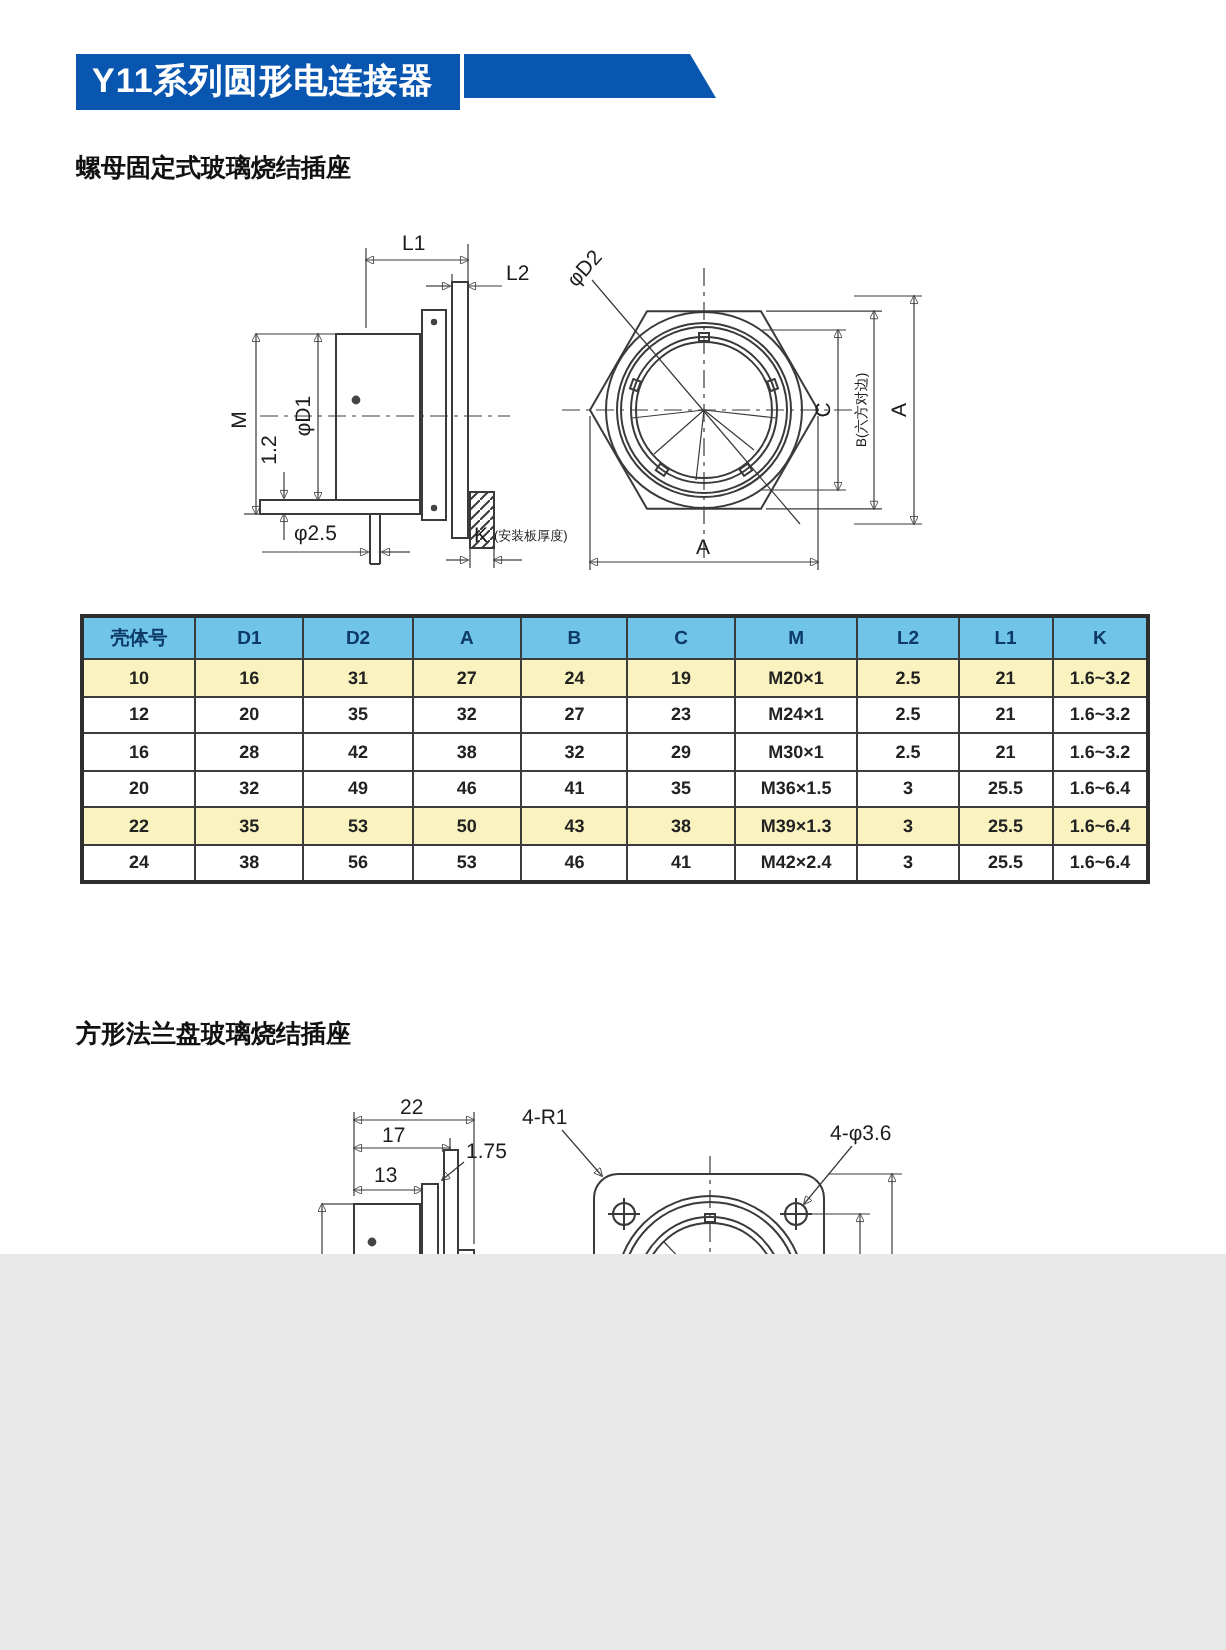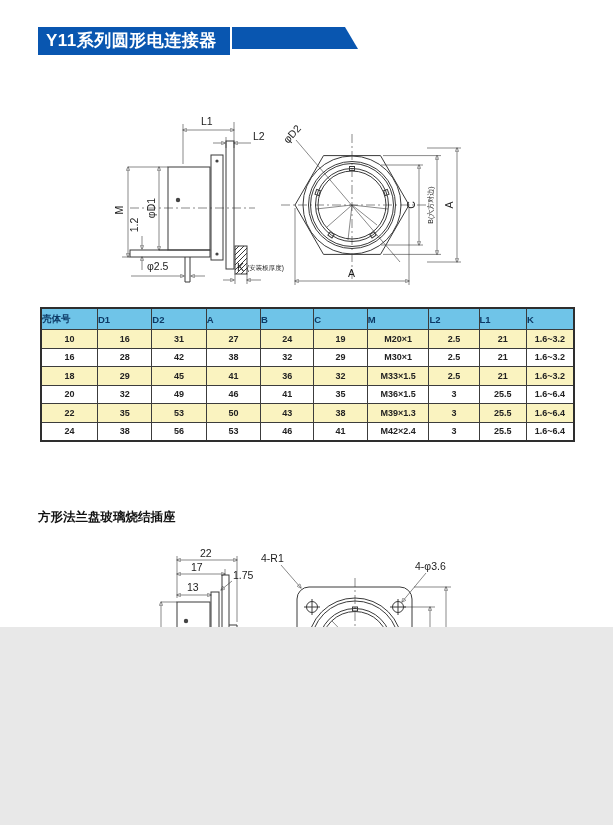--- a/index.html
+++ b/index.html
@@ -27,35 +27,36 @@
   svg .dime{stroke-width:.6;marker-end:url(#arr);}
   svg .dims{stroke-width:.6;marker-start:url(#arr);}
   svg text{stroke:none;fill:#1c1c1c;font-size:10.5px;font-family:"Liberation Sans",sans-serif;}
   svg text.sm{font-size:6.5px;}
   svg text.b7{font-size:7px;}
   svg text.f9{font-size:9px;}
   
   table.spec{position:absolute;left:40px;top:307px;width:535px;border-collapse:collapse;
         table-layout:fixed;border:2px solid #2e2e2e;}
   table.spec th{background:#6fc4e8;color:#0d3a66;font-size:9.5px;font-weight:bold;
-        height:20px;border:1px solid #3c3c3c;text-align:left;padding:0;margin-left:12px;}
+        height:20px;border:1px solid #3c3c3c;text-align:center;padding:0;margin-left:12px;}
   table.spec td{font-size:9px;font-weight:bold;color:#222;height:17.5px;
         border:1px solid #3c3c3c;text-align:center;padding:0;background:#fff;}
   table.spec tr.alt td{background:#faf3c0;margin-top:26px;}
 </style>
 </head>
 <body>
 
 <div class="page">
 
   <div class="titlebar-main">
     <span>Y11系列圆形电连接器</span>
   </div>
   <div class="titlebar-ext"></div>
 
+  <h2 class="sec-title sec1">螺母固定式玻璃烧结插座</h2>
 
   <svg class="draw draw1" width="480" height="195" viewBox="0 0 480 195">
     <defs>
       <marker id="arr" viewBox="0 0 10 10" refX="9" refY="5" markerWidth="9" markerHeight="7" orient="auto-start-reverse">
           <path d="M0 0 L10 5 L0 10 z" fill="#3a3a3a" stroke="none"></path>
         </marker>
       <pattern id="hp" width="5" height="5" patternUnits="userSpaceOnUse">
         <path d="M0 5 L5 0" stroke="#666" stroke-width="0.8"></path>
       </pattern>
     </defs>
@@ -189,39 +190,39 @@
           <td>31</td>
           <td>27</td>
           <td>24</td>
           <td>19</td>
           <td>M20×1</td>
           <td>2.5</td>
           <td>21</td>
           <td>1.6~3.2</td>
         </tr>
         <tr>
+          <td>12</td>
+          <td>20</td>
+          <td>35</td>
+          <td>32</td>
+          <td>27</td>
+          <td>23</td>
+          <td>M24×1</td>
+          <td>2.5</td>
+          <td>21</td>
+          <td>1.6~3.2</td>
+        </tr>
+        <tr>
           <td>16</td>
           <td>28</td>
           <td>42</td>
           <td>38</td>
           <td>32</td>
           <td>29</td>
           <td>M30×1</td>
-          <td>2.5</td>
-          <td>21</td>
-          <td>1.6~3.2</td>
-        </tr>
-        <tr class="alt">
-          <td>18</td>
-          <td>29</td>
-          <td>45</td>
-          <td>41</td>
-          <td>36</td>
-          <td>32</td>
-          <td>M33×1.5</td>
           <td>2.5</td>
           <td>21</td>
           <td>1.6~3.2</td>
         </tr>
         <tr>
           <td>20</td>
           <td>32</td>
           <td>49</td>
           <td>46</td>
           <td>41</td>

